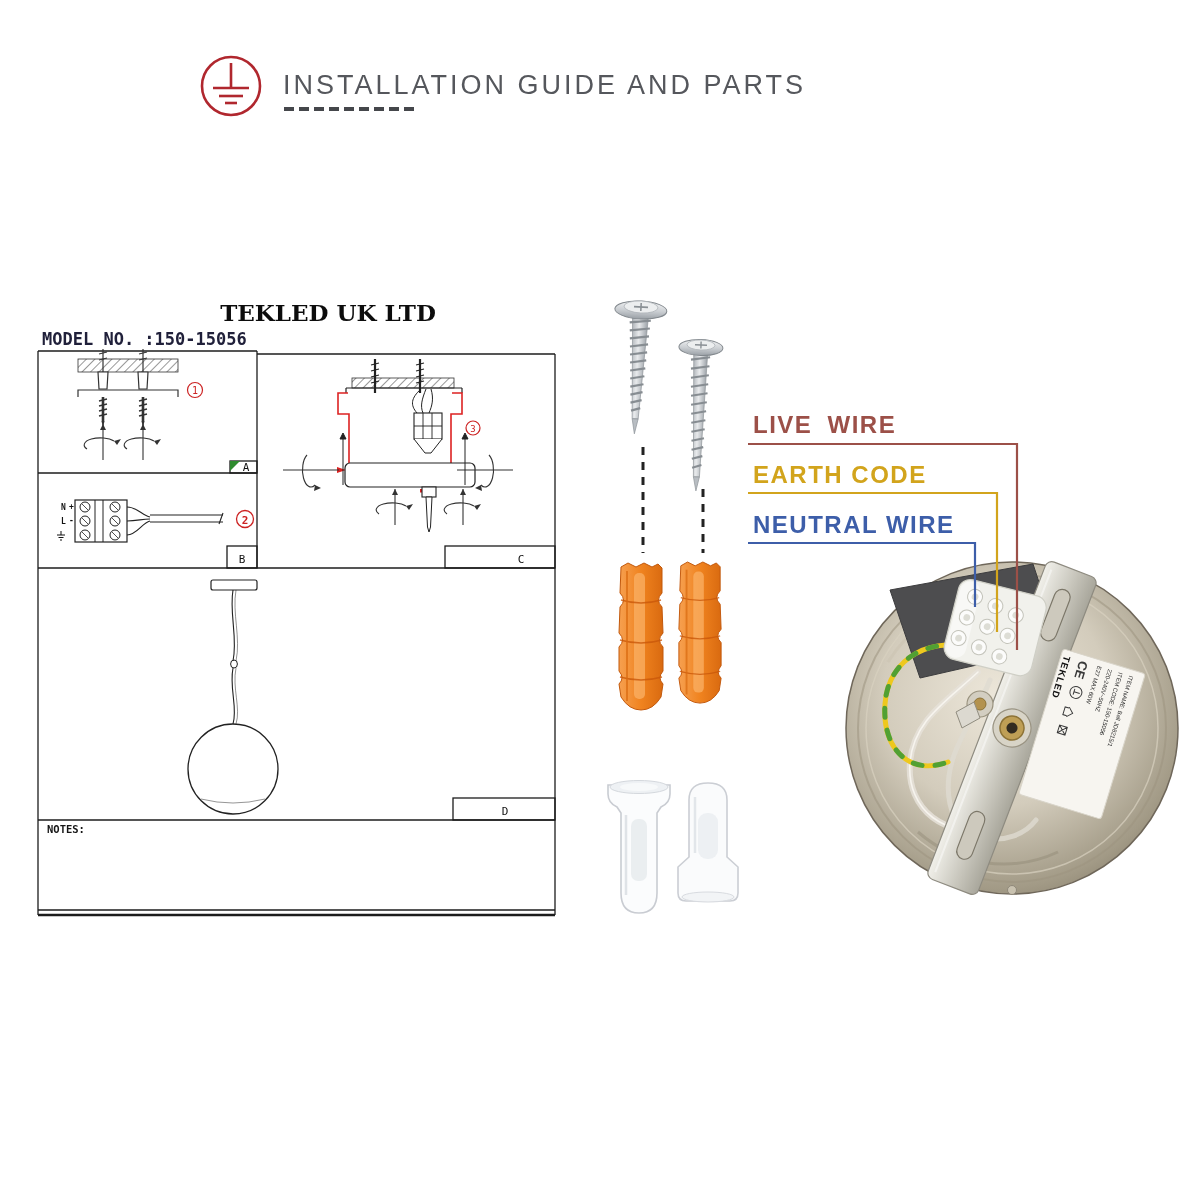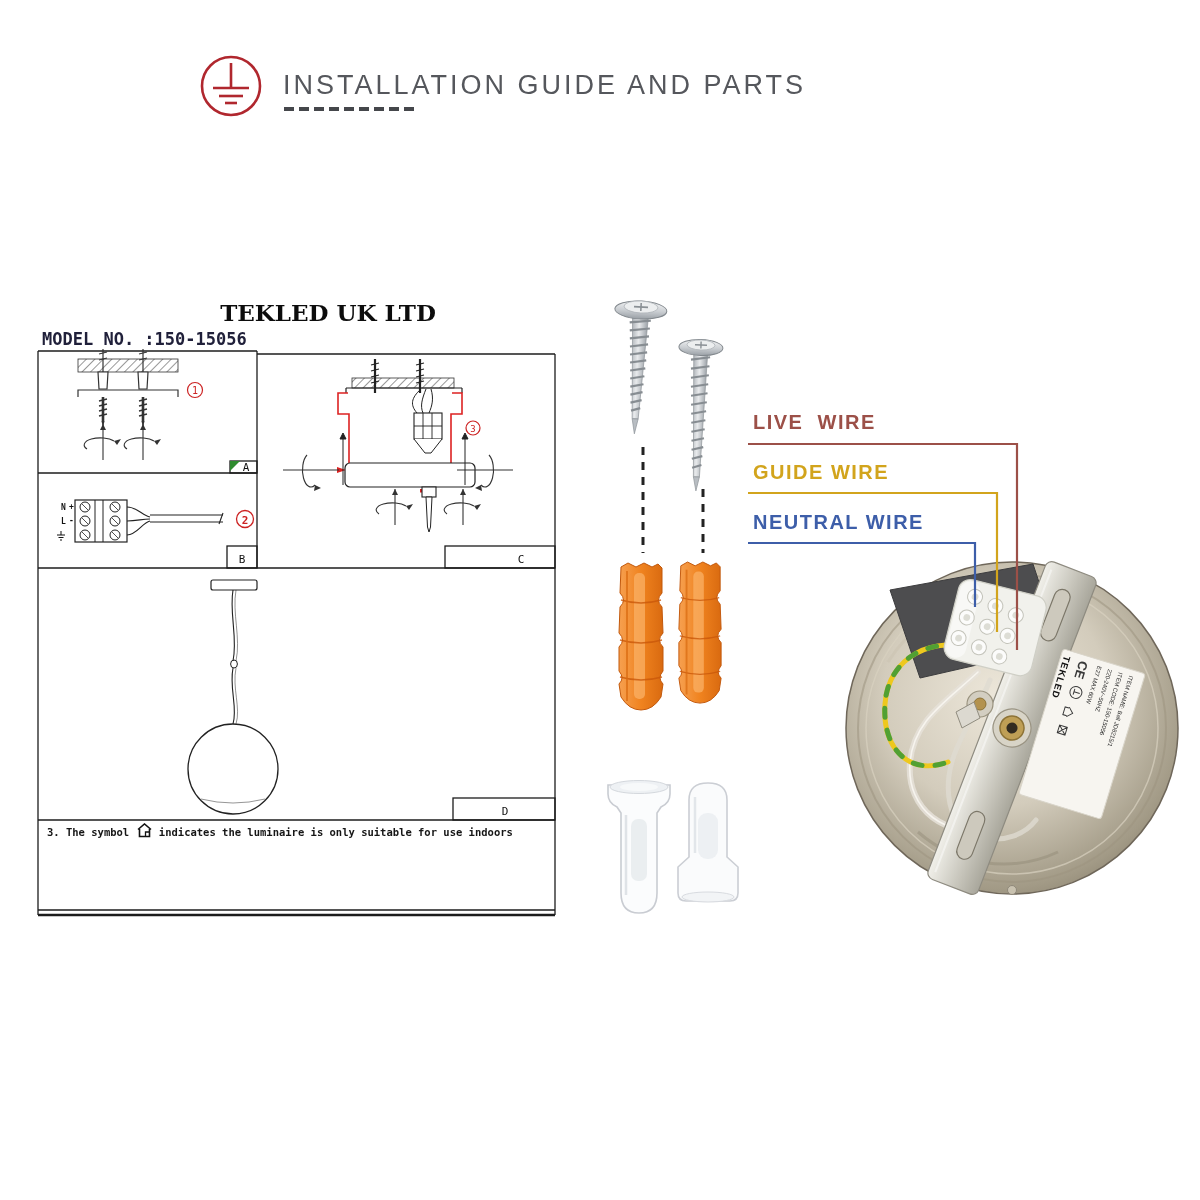--- a/index.html
+++ b/index.html
@@ -4,21 +4,21 @@
 <style>
   html,body{margin:0;padding:0;background:#ffffff;}
   #canvas{position:relative;width:1200px;height:968px;background:#ffffff;overflow:hidden;
           font-family:"Liberation Sans",sans-serif;}
   .abs{position:absolute;}
   
   .page-title{left:283px;top:70px;font-size:27px;letter-spacing:3px;color:#55575c;font-weight:400;}
   .dashes{left:284px;top:107px;display:flex;gap:5px;}
   .dashes span{width:10px;height:4px;background:#45474b;display:block;}
   
-  .wire-label{font-weight:bold;font-size:20px;letter-spacing:1.5px;white-space:nowrap;}
+  .wire-label{font-weight:bold;font-size:24px;letter-spacing:1.5px;white-space:nowrap;}
   .wl-live{left:753px;top:411px;color:#9c5048;word-spacing:7px;}
   .wl-earth{left:753px;top:461px;color:#d2a41c;}
   .wl-neutral{left:753px;top:511px;color:#3d5ea9;}
   
   .notes{left:47px;top:823px;width:508px;font-family:"DejaVu Sans Mono",monospace;
          font-size:10.5px;font-weight:bold;color:#161616;line-height:13px;}
   .notes .nline{white-space:nowrap;height:13px;}
   .notes svg{vertical-align:-2px;}
   
   .cutline{left:802px;top:1191px;width:188px;height:3px;
@@ -236,27 +236,21 @@
       <path d="M203,297 C199,320 208,345 203,368" stroke-width="0.7" opacity="0.7"></path>
       <ellipse cx="201" cy="371" rx="3.4" ry="4" stroke-width="1"></ellipse>
       <path d="M200,375 C196,395 205,415 200,431" stroke-width="1.1"></path>
       <path d="M203,375 C199,395 208,415 203,431" stroke-width="0.7" opacity="0.7"></path>
       <circle cx="200" cy="476" r="45" stroke-width="1.3"></circle>
       <path d="M168,506 Q200,514 232,506" stroke-width="0.8" opacity="0.6"></path>
     </g>
   </svg>
 
   <div class="abs notes">
-    <div class="nline"><span>3. The symbol</span>
-      <svg width="17" height="15" viewBox="0 0 17 15">
-        <path d="M2,6.5 L8.5,1 L15,6.5" fill="none" stroke="#111" stroke-width="1.6"></path>
-        <path d="M3.5,6 V13.5 H13.5 V6" fill="none" stroke="#111" stroke-width="1.6"></path>
-        <path d="M9.5,13.5 V9 H13.5" fill="none" stroke="#111" stroke-width="1.3"></path>
-      </svg>
-      <span>indicates the luminaire is only suitable for use indoors</span></div>
+    <div class="nline">NOTES:</div>
   </div>
 
   <svg class="abs" style="left:575px;top:285px;" width="200" height="670" viewBox="0 0 200 670">
     <defs>
       <linearGradient id="headGrad" x1="0" y1="0" x2="0" y2="1">
         <stop offset="0" stop-color="#f4f5f6"></stop>
           <stop offset="0.55" stop-color="#c9cdd1"></stop>
           <stop offset="1" stop-color="#9aa0a6"></stop>
       </linearGradient>
       <linearGradient id="shankGrad" x1="0" y1="0" x2="1" y2="0">
@@ -453,21 +447,21 @@
     <circle cx="184" cy="338" r="4.5" fill="#c9c2b0" stroke="#8f887a" stroke-width="1"></circle>
   </svg>
 
   <svg class="abs" style="left:740px;top:400px;" width="460" height="260" viewBox="0 0 460 260">
     <path d="M8,44 H277 V250" fill="none" stroke="#9c5048" stroke-width="2.2"></path>
     <path d="M8,93 H257 V232" fill="none" stroke="#d2a41c" stroke-width="2.2"></path>
     <path d="M8,143 H235 V207" fill="none" stroke="#3d5ea9" stroke-width="2.2"></path>
   </svg>
 
   <div class="abs wire-label wl-live">LIVE  WIRE</div>
-  <div class="abs wire-label wl-earth">GUIDE WIRE</div>
+  <div class="abs wire-label wl-earth">EARTH CODE</div>
   <div class="abs wire-label wl-neutral">NEUTRAL WIRE</div>
 
   <div class="abs cutline"></div>
   <div class="abs cutmark1"></div>
   <div class="abs cutmark2"></div>
   <div class="abs cutmark3"></div>
 
 </div>
 
 </body></html>

